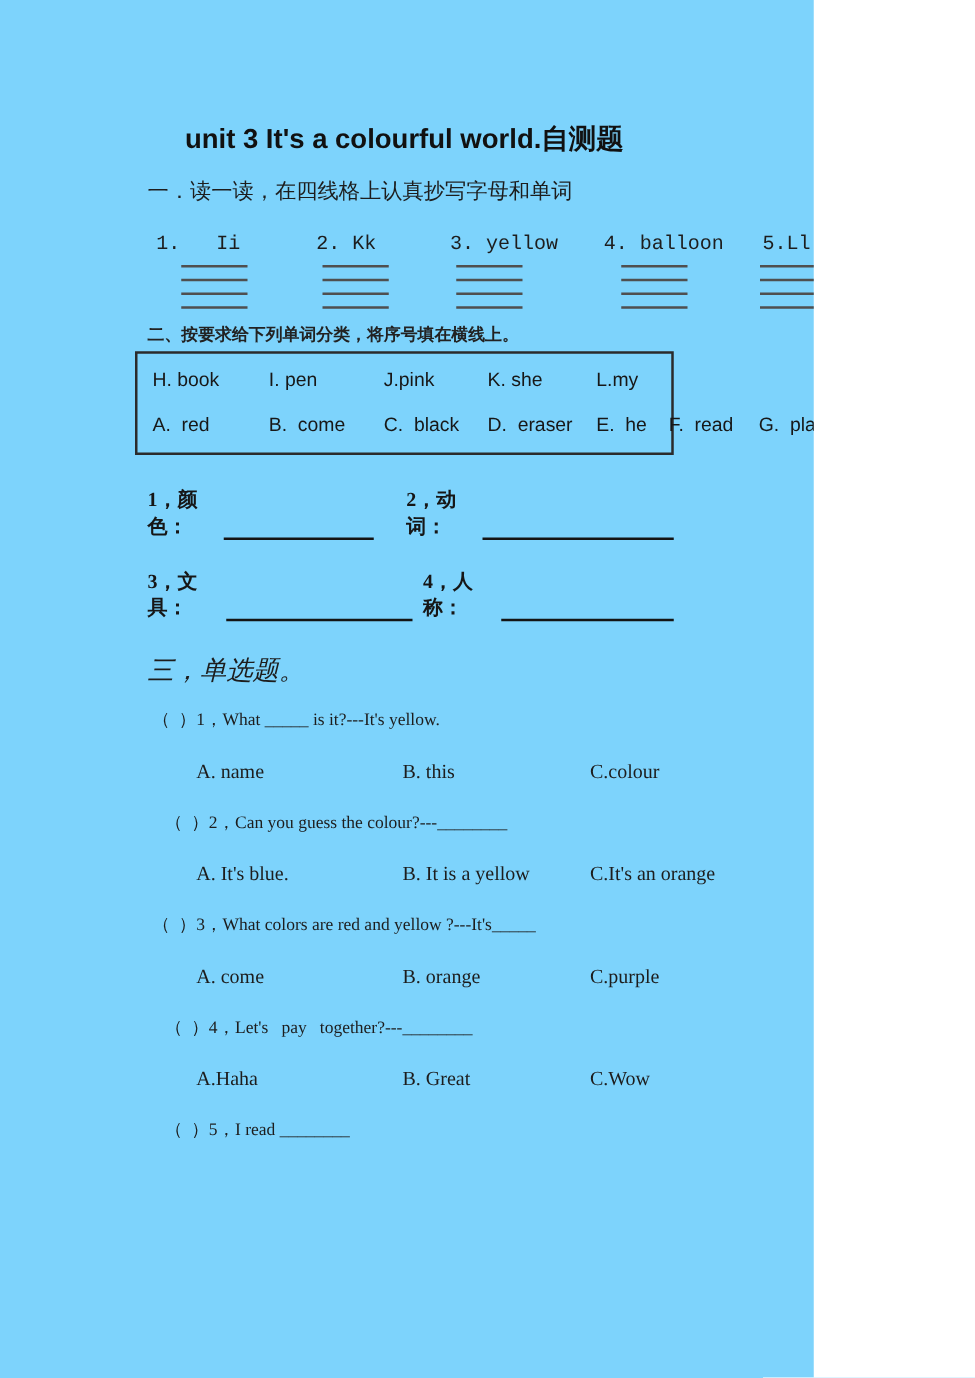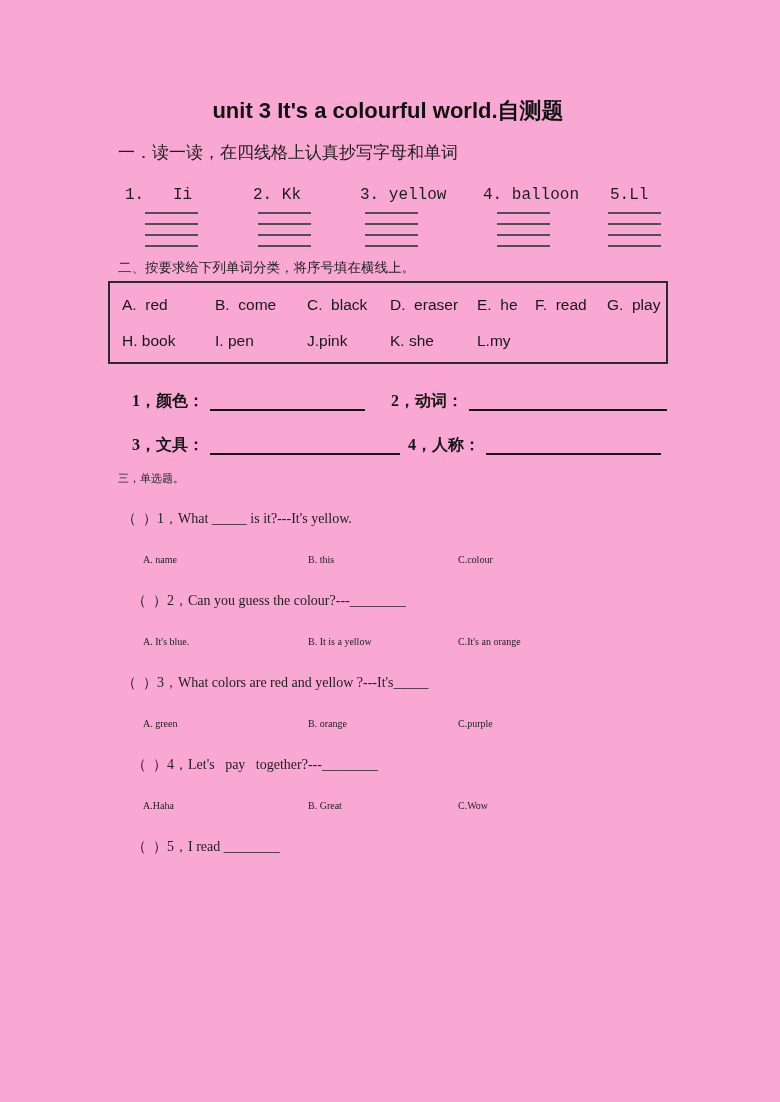--- a/index.html
+++ b/index.html
@@ -1,17 +1,17 @@
 <!DOCTYPE html>
 <html><head>
 <meta charset="utf-8">
 <style>
   html,body{margin:0;padding:0;background:#ffffff;}
   .page{
-    position:relative;width:780px;height:1102px;background:#f9a8d4;
+    position:relative;width:651px;height:1102px;background:#7dd3fc;
     color:#1d1d1d;font-family:"Liberation Serif",serif;overflow:hidden;
   }
   .content{padding:0 112px 0 108px;}
   
   .title{
     margin:0;padding-top:97px;text-align:center;
     font-family:"Liberation Sans",sans-serif;
     font-size:22px;font-weight:700;color:#111;line-height:27px;
   }
   
@@ -25,45 +25,45 @@
   .s1-label{font-size:16px;line-height:21px;white-space:pre;}
   .writing-grid{margin-top:6px;width:53px;}
   .s1-col:nth-child(1) .writing-grid{margin-left:20px;}
   .s1-col:nth-child(2) .writing-grid{margin-left:5px;}
   .s1-col:nth-child(3) .writing-grid{margin-left:5px;}
   .s1-col:nth-child(4) .writing-grid{margin-left:14px;}
   .s1-col:nth-child(5) .writing-grid{margin-left:-2px;}
   .writing-grid i{display:block;height:2px;background:#4f4f4f;margin-bottom:9px;}
   .writing-grid i:last-child{margin-bottom:0;}
   
-  .s2-heading{margin:12px 0 0 10px;font-size:13.5px;font-weight:400;line-height:18px;color:#222;}
+  .s2-heading{margin:12px 0 0 10px;font-size:13.5px;font-weight:700;line-height:18px;color:#222;}
   .word-box{
     margin-top:4px;border:2px solid #2b2b2b;
     padding:13px 6px 12px 12px;
     font-family:"Liberation Sans",sans-serif;font-size:15.5px;color:#171717;
   }
   .word-row{display:grid;grid-template-columns:93px 92px 83px 87px 58px 72px auto;white-space:pre;}
   .word-row + .word-row{margin-top:18px;}
   
-  .cat-row{display:flex;align-items:flex-end;margin:26px 0 0 24px;
+  .cat-row{display:flex;align-items:flex-end;margin:26px 0 0 10px;
     font-size:16px;font-weight:700;line-height:21px;color:#161616;}
   .cat-row.second{margin-top:23px;}
   .blank{display:inline-block;height:15px;border-bottom:2px solid #141414;margin-left:6px;}
   .blank.b1{width:155px;}
   .blank.b2{width:198px;}
   .blank.b3{width:190px;}
   .blank.b4{width:175px;}
   .cat-label.shift-a{margin-left:26px;}
   .cat-label.shift-b{margin-left:8px;}
   
-  .s3-heading{margin:12px 0 0 10px;font-size:11px;line-height:22px;}
+  .s3-heading{margin:28px 0 0 10px;font-size:21px;line-height:22px;font-style:italic;}
   .q-line{margin:19px 0 0 14px;font-size:14px;line-height:22px;white-space:pre;}
   .q-line.indent{margin-left:24px;}
-  .opt-row{margin:19px 0 0 35px;display:grid;grid-template-columns:165px 150px auto;
-    font-size:10px;line-height:22px;white-space:pre;}
+  .opt-row{margin:19px 0 0 49px;display:grid;grid-template-columns:165px 150px auto;
+    font-size:16px;line-height:22px;white-space:pre;}
   .opt-row.inline{display:flex;gap:17px;grid-template-columns:none;}
 </style>
 </head>
 <body>
 
 <div class="page">
   <div class="content">
 
     <h1 class="title">unit 3 It's a colourful world.自测题</h1>
 
@@ -114,34 +114,34 @@
             <i></i>
             <i></i>
           </div>
       </div>
     </div>
 
     <div class="s2-heading">二、按要求给下列单词分类，将序号填在横线上。</div>
 
     <div class="word-box">
       <div class="word-row">
+        <span>H. book</span>
+        <span>I. pen</span>
+        <span>J.pink</span>
+        <span>K. she</span>
+        <span>L.my</span>
+      </div>
+      <div class="word-row">
         <span>A.  red</span>
         <span>B.  come</span>
         <span>C.  black</span>
         <span>D.  eraser</span>
         <span>E.  he</span>
         <span>F.  read</span>
         <span>G.  play</span>
-      </div>
-      <div class="word-row">
-        <span>H. book</span>
-        <span>I. pen</span>
-        <span>J.pink</span>
-        <span>K. she</span>
-        <span>L.my</span>
       </div>
     </div>
 
     <div class="cat-row">
       <span class="cat-label">1，颜色：</span>
       <span class="blank b1"></span>
       <span class="cat-label shift-a">2，动词：</span>
       <span class="blank b2"></span>
     </div>
     <div class="cat-row second">
@@ -162,21 +162,21 @@
 
     <div class="q-line indent"><span>（  ）2，</span><span>Can you guess the colour?---________</span></div>
     <div class="opt-row">
       <span>A. It's blue.</span>
       <span>B. It is a yellow</span>
       <span>C.It's an orange</span>
     </div>
 
     <div class="q-line"><span>（  ）3，</span><span>What colors are red and yellow ?---It's_____</span></div>
     <div class="opt-row">
-      <span>A. green</span>
+      <span>A. come</span>
       <span>B. orange</span>
       <span>C.purple</span>
     </div>
 
     <div class="q-line indent"><span>（  ）4，</span><span>Let's   pay   together?---________</span></div>
     <div class="opt-row">
       <span>A.Haha</span>
       <span>B. Great</span>
       <span>C.Wow</span>
     </div>

